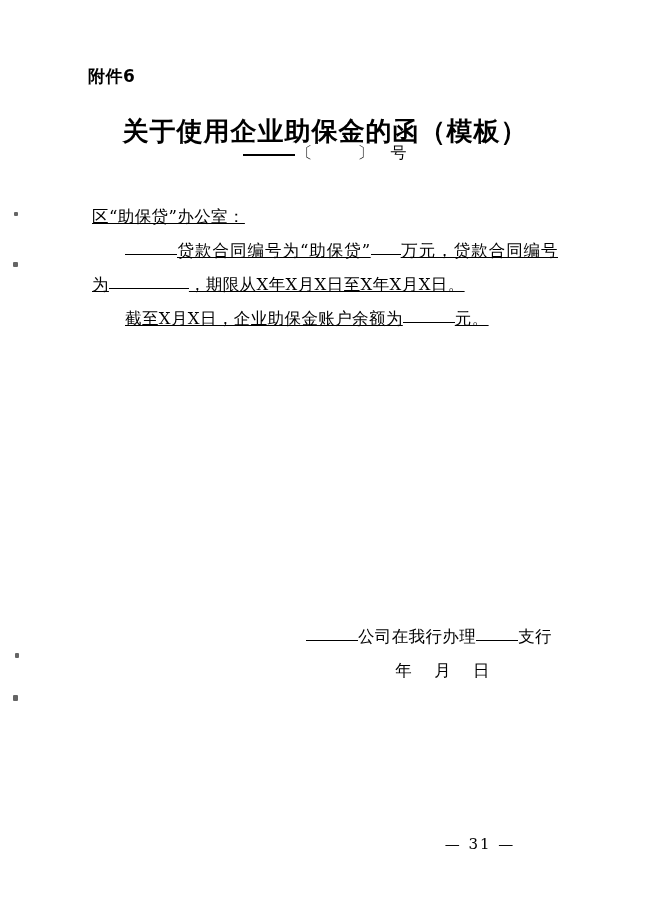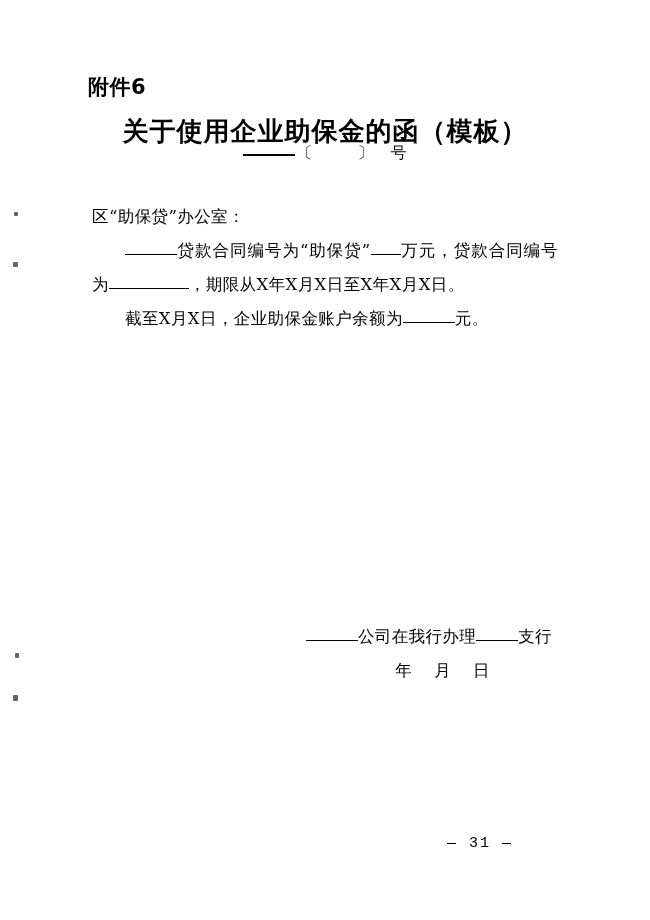--- a/index.html
+++ b/index.html
@@ -26,25 +26,24 @@
     background: #ffffff;
   }
 
   
   .attach-label {
     position: absolute;
     left: 88px;
     top: 68px;
     font-family: "DejaVu Sans", "Liberation Sans", sans-serif;
     font-weight: bold;
-    font-size: 21px;
+    font-size: 17px;
     letter-spacing: 0.5px;
     line-height: 1;
     white-space: nowrap;
-    margin-top: 9px;
   }
 
   
   .doc-title {
     position: absolute;
     left: 0;
     top: 100px;
     width: 650px;
     text-align: center;
     font-family: "DejaVu Serif", "Liberation Serif", serif;
@@ -92,20 +91,21 @@
   }
 
   .para {
     font-size: 16.5px;
     line-height: 34px;
     text-align: justify;
     text-align-last: left;
     letter-spacing: 0.4px;
     margin: 0;
     word-break: break-all;
+    text-decoration: underline;
   }
   .para + .para { margin-top: 0; }
 
   .salutation {
     margin-bottom: 0;
   }
 
   .indent { text-indent: 2em; }
 
   
@@ -148,21 +148,20 @@
     position: absolute;
     left: 0;
     top: 835px;
     width: 576px;
     text-align: center;
     font-size: 15px;
     letter-spacing: 2px;
     white-space: nowrap;
     padding-left: 384px;
     box-sizing: border-box;
-    font-family: Liberation Mono, monospace;
   }
 
   
   .speck {
     position: absolute;
     background: #4a4a4a;
     border-radius: 1px;
     opacity: 0.85;
   }
 </style>

